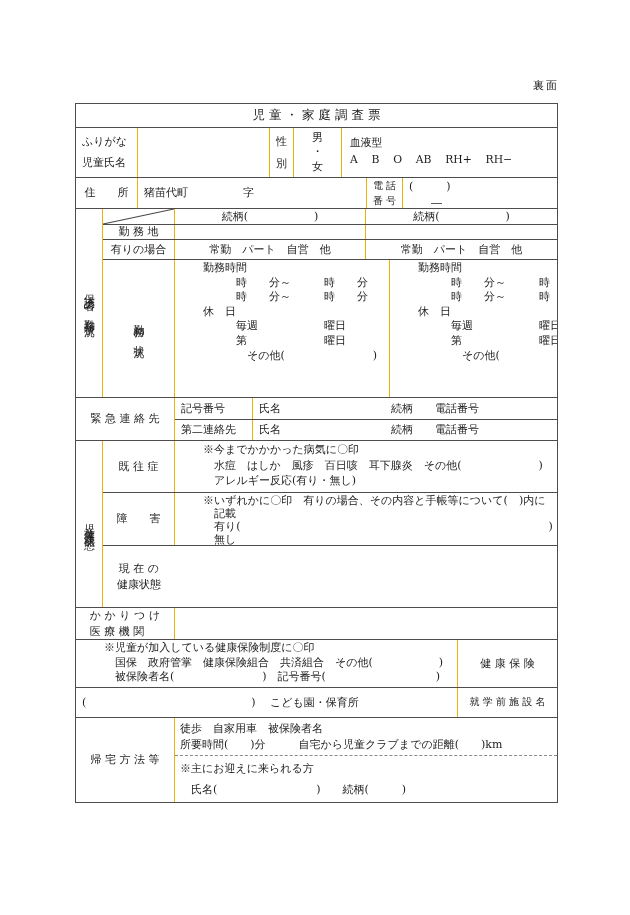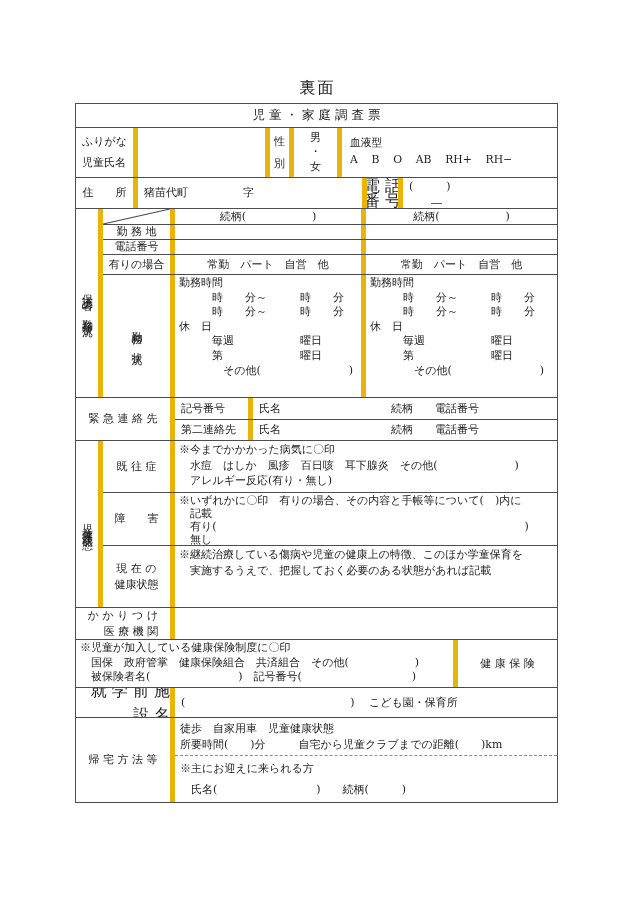--- a/index.html
+++ b/index.html
@@ -5,68 +5,68 @@
   * { margin:0; padding:0; box-sizing:border-box; }
   html,body { width:630px; height:915px; background:#ffffff; }
   body {
     position:relative;
     font-family:"DejaVu Serif","Liberation Serif",serif;
     color:#1c1c1c;
     -webkit-font-smoothing:antialiased;
   }
   .back-label{
     position:absolute; top:78px; left:76px; width:483px;
-    text-align:center; font-size:16px; letter-spacing:2px;
+    text-align:right; font-size:11px; letter-spacing:2px;
   }
   .form-table{
     position:absolute; left:75px; top:103px; width:483px; height:700px;
     border:1.5px solid #4d4d4d;
     display:flex; flex-direction:column;
     font-size:11px; line-height:1.45;
   }
   .row{ display:flex; border-bottom:1px solid #4d4d4d; flex-shrink:0; min-height:0; }
   .row:last-child{ border-bottom:none; flex:1; }
-  .cell{ border-right:5px solid #eab308; overflow:hidden; min-width:0; }
+  .cell{ border-right:1px solid #eab308; overflow:hidden; min-width:0; }
   .cell:last-child{ border-right:none; }
   .inner-col{ display:flex; flex-direction:column; flex:1; min-width:0; }
   .subrow{ display:flex; border-bottom:1px solid #4d4d4d; flex-shrink:0; min-height:0; }
   .subrow:last-child{ border-bottom:none; flex:1; }
 
   .w24{width:24px;flex-shrink:0} .w27{width:27px;flex-shrink:0} .w36{width:36px;flex-shrink:0}
   .w48{width:48px;flex-shrink:0} .w62{width:62px;flex-shrink:0} .w72{width:72px;flex-shrink:0}
   .w78{width:78px;flex-shrink:0} .w99{width:99px;flex-shrink:0} .w132{width:132px;flex-shrink:0}
   .w191{width:191px;flex-shrink:0} .w229{width:229px;flex-shrink:0}
   .flex1{flex:1}
 
   .h16{height:16px} .h15{height:15px} .h19{height:20px}
   .h22{height:22px}
   .r-title{height:24px} .r-name{height:50px} .r-addr{height:31px} .r-guardian{height:189px}
   .r-emerg{height:43px} .r-health{height:167px} .r-doctor{height:32px}
   .r-insure{height:48px} .r-pre{height:30px}
   .hist{height:52px} .disab{height:53px}
 
-  .center{ display:flex; align-items:center; justify-content:center; text-align:right; }
+  .center{ display:flex; align-items:center; justify-content:center; text-align:left; }
   .pre{ white-space:pre; }
-  .pad{ padding:1px 4px; }
+  .pad{ padding:1px 4px;margin-left:24px; }
   .titletext{ font-size:12.5px; }
   .vtext{
     writing-mode:vertical-rl; text-orientation:upright;
     letter-spacing:3px; line-height:1;
   }
   .lh13{ line-height:13px; } .lh14{ line-height:14.6px; } .lh15{ line-height:15.5px; } .lh22{ line-height:22px; }
   .blood{ padding:6px 8px; line-height:17px; font-size:10.8px; }
   .namelabel{ padding:3px 6px; line-height:21px; }
   .leftpad{ padding-left:6px; display:flex; align-items:center; }
   .sublabel{ display:flex; align-items:center; justify-content:center; text-align:center; }
   .dashed-bottom{ border-bottom:1px dashed #8a8a8a; }
   .wayA{ height:40px; padding:3px 5px; line-height:15.5px; }
   .wayB{ padding:2px 5px; line-height:21px; }
   .diag{ position:relative; }
   .diag svg{ display:block; width:100%; height:100%; }
-  .smallfit{ font-size:16px; }
+  .smallfit{ font-size:10px; }
 </style>
 </head>
 <body>
 
 <div class="back-label">裏面</div>
 
 <div class="form-table">
 
   <div class="row r-title">
     <div class="cell flex1 center titletext">児 童 ・ 家 庭 調 査 票</div>
@@ -104,25 +104,20 @@
             </svg>
           </div>
         <div class="cell w191 center">続柄(　　　　　　)</div>
         <div class="cell flex1 center">続柄(　　　　　　)</div>
       </div>
       <div class="subrow h15">
         <div class="cell w72 sublabel">勤 務 地</div>
         <div class="cell w191"></div>
         <div class="cell flex1"></div>
       </div>
-      <div class="subrow h15">
-        <div class="cell w72 sublabel">電話番号</div>
-        <div class="cell w191"></div>
-        <div class="cell flex1"></div>
-      </div>
       <div class="subrow h19">
         <div class="cell w72 sublabel">有りの場合</div>
         <div class="cell w191 center">常勤　パート　自営　他</div>
         <div class="cell flex1 center">常勤　パート　自営　他</div>
       </div>
       <div class="subrow">
         <div class="cell w72 center vtext">勤務の状況</div>
         <div class="cell w191 pre pad lh14">勤務時間
 　　　時　　分～　　　時　　分
 　　　時　　分～　　　時　　分
@@ -167,48 +162,46 @@
       <div class="subrow disab">
         <div class="cell w72 sublabel">障　　害</div>
         <div class="cell flex1 pre pad lh13">※いずれかに〇印　有りの場合、その内容と手帳等について(　)内に
 　記載
 　有り(　　　　　　　　　　　　　　　　　　　　　　　　　　　　)
 　無し</div>
       </div>
       <div class="subrow">
         <div class="cell w72 pre sublabel lh15">現 在 の
 健康状態</div>
-        <div class="cell flex1 pre pad lh15">※継続治療している傷病や児童の健康上の特徴、このほか学童保育を
-　実施するうえで、把握しておく必要のある状態があれば記載</div>
       </div>
     </div>
   </div>
 
   <div class="row r-doctor">
     <div class="cell w99 pre center lh15">か か り つ け
 医 療 機 関</div>
     <div class="cell flex1"></div>
   </div>
 
   <div class="row r-insure">
     <div class="cell flex1 pre pad lh14">※児童が加入している健康保険制度に〇印
 　国保　政府管掌　健康保険組合　共済組合　その他(　　　　　　)
 　被保険者名(　　　　　　　　)　記号番号(　　　　　　　　　　)</div>
     <div class="cell w99 center">健 康 保 険</div>
   </div>
 
   <div class="row r-pre">
+    <div class="cell flex1 pre leftpad">(　　　　　　　　　　　　　　　)　 こども園・保育所</div>
     <div class="cell w99 center smallfit">就 学 前 施 設 名</div>
-    <div class="cell flex1 pre leftpad">(　　　　　　　　　　　　　　　)　 こども園・保育所</div>
   </div>
 
   <div class="row">
     <div class="cell w99 center">帰 宅 方 法 等</div>
     <div class="cell flex1" style="display:flex;flex-direction:column;">
-      <div class="pre wayA dashed-bottom">徒歩　自家用車　児童健康状態
+      <div class="pre wayA dashed-bottom">徒歩　自家用車　被保険者名
 所要時間(　　)分　　　自宅から児童クラブまでの距離(　　)km</div>
       <div class="pre wayB" style="flex:1">※主にお迎えに来られる方
 　氏名(　　　　　　　　　)　　続柄(　　　)
 　時間(　　　　時　　　　分)頃</div>
     </div>
   </div>
 
 </div>
 
 </body></html>

